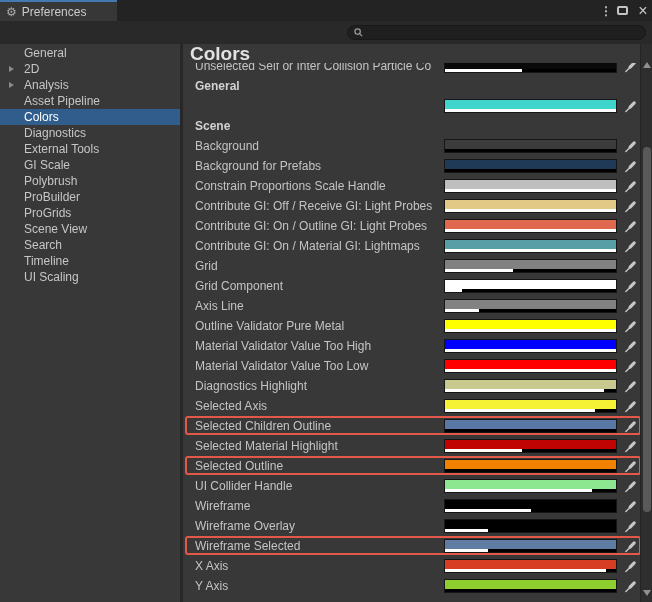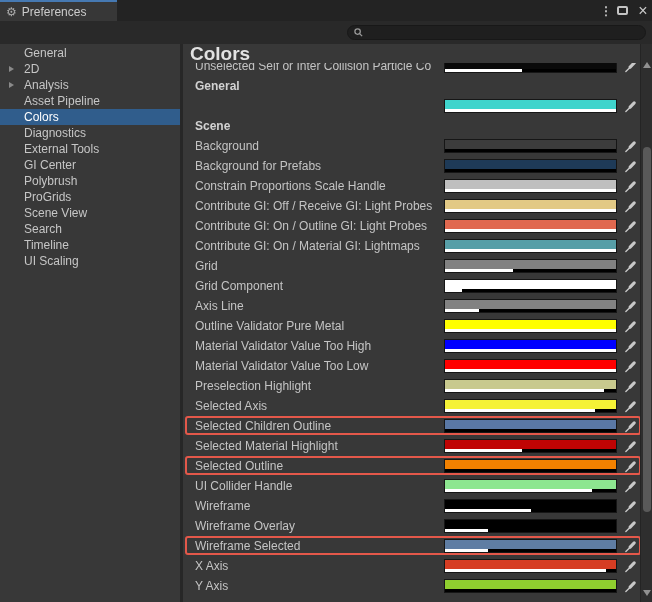--- a/index.html
+++ b/index.html
@@ -120,25 +120,29 @@
         <div class="side-item">
 
     <span class="side-label">Diagnostics</span>
   </div>
         <div class="side-item">
 
     <span class="side-label">External Tools</span>
   </div>
         <div class="side-item">
 
-    <span class="side-label">GI Center</span>
+    <span class="side-label">GI Scale</span>
   </div>
         <div class="side-item">
 
     <span class="side-label">Polybrush</span>
+  </div>
+        <div class="side-item">
+
+    <span class="side-label">ProBuilder</span>
   </div>
         <div class="side-item">
 
     <span class="side-label">ProGrids</span>
   </div>
         <div class="side-item">
 
     <span class="side-label">Scene View</span>
   </div>
         <div class="side-item">
@@ -369,21 +373,21 @@
       </div>
     </div>
     <div class="dropper">
       <svg width="13" height="13" viewBox="0 0 14 14">
         <path d="M2 12.5 L7 7.5" stroke="#c8c8c8" stroke-width="1.5" fill="none" stroke-linecap="round"></path>
         <path d="M6.6 7.6 L11 3.2" stroke="#c8c8c8" stroke-width="3.4" fill="none" stroke-linecap="round"></path>
       </svg>
     </div>
   </div>
             <div class="row setting-row">
-    <span class="row-label">Preselection Highlight</span>
+    <span class="row-label">Diagnostics Highlight</span>
     <div class="swatch">
       <div class="swatch-color" style="background: rgb(200, 201, 142);"></div>
       <div class="alpha-strip">
         <div class="alpha-fill" style="width: 93%;"></div>
       </div>
     </div>
     <div class="dropper">
       <svg width="13" height="13" viewBox="0 0 14 14">
         <path d="M2 12.5 L7 7.5" stroke="#c8c8c8" stroke-width="1.5" fill="none" stroke-linecap="round"></path>
         <path d="M6.6 7.6 L11 3.2" stroke="#c8c8c8" stroke-width="3.4" fill="none" stroke-linecap="round"></path>

